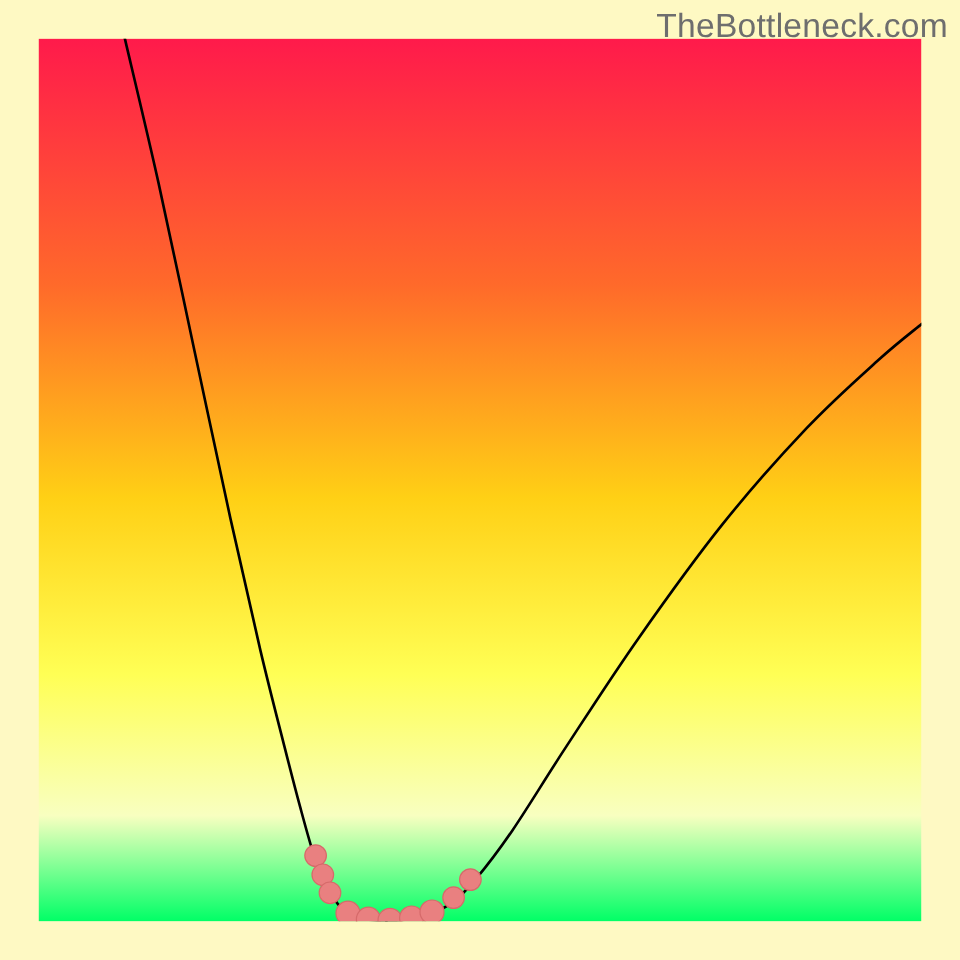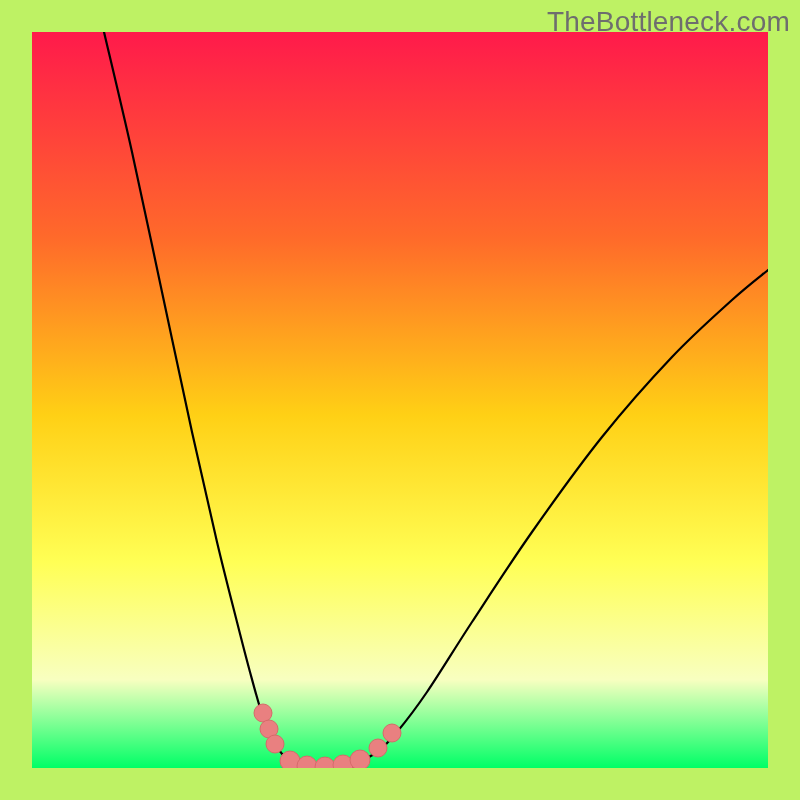--- a/index.html
+++ b/index.html
@@ -9,21 +9,21 @@
     height: 800px;
     background: #000;
     overflow: hidden;
     font-family: Arial, Helvetica, sans-serif;
   }
   .frame {
     position: absolute;
     left: 0; top: 0;
     width: 800px;
     height: 800px;
-    background: #bef264;
+    background: #fef9c3;
   }
   .plot-area {
     position: absolute;
     left: 32px;
     top: 32px;
     width: 736px;
     height: 736px;
     overflow: hidden;
   }
   .watermark {

